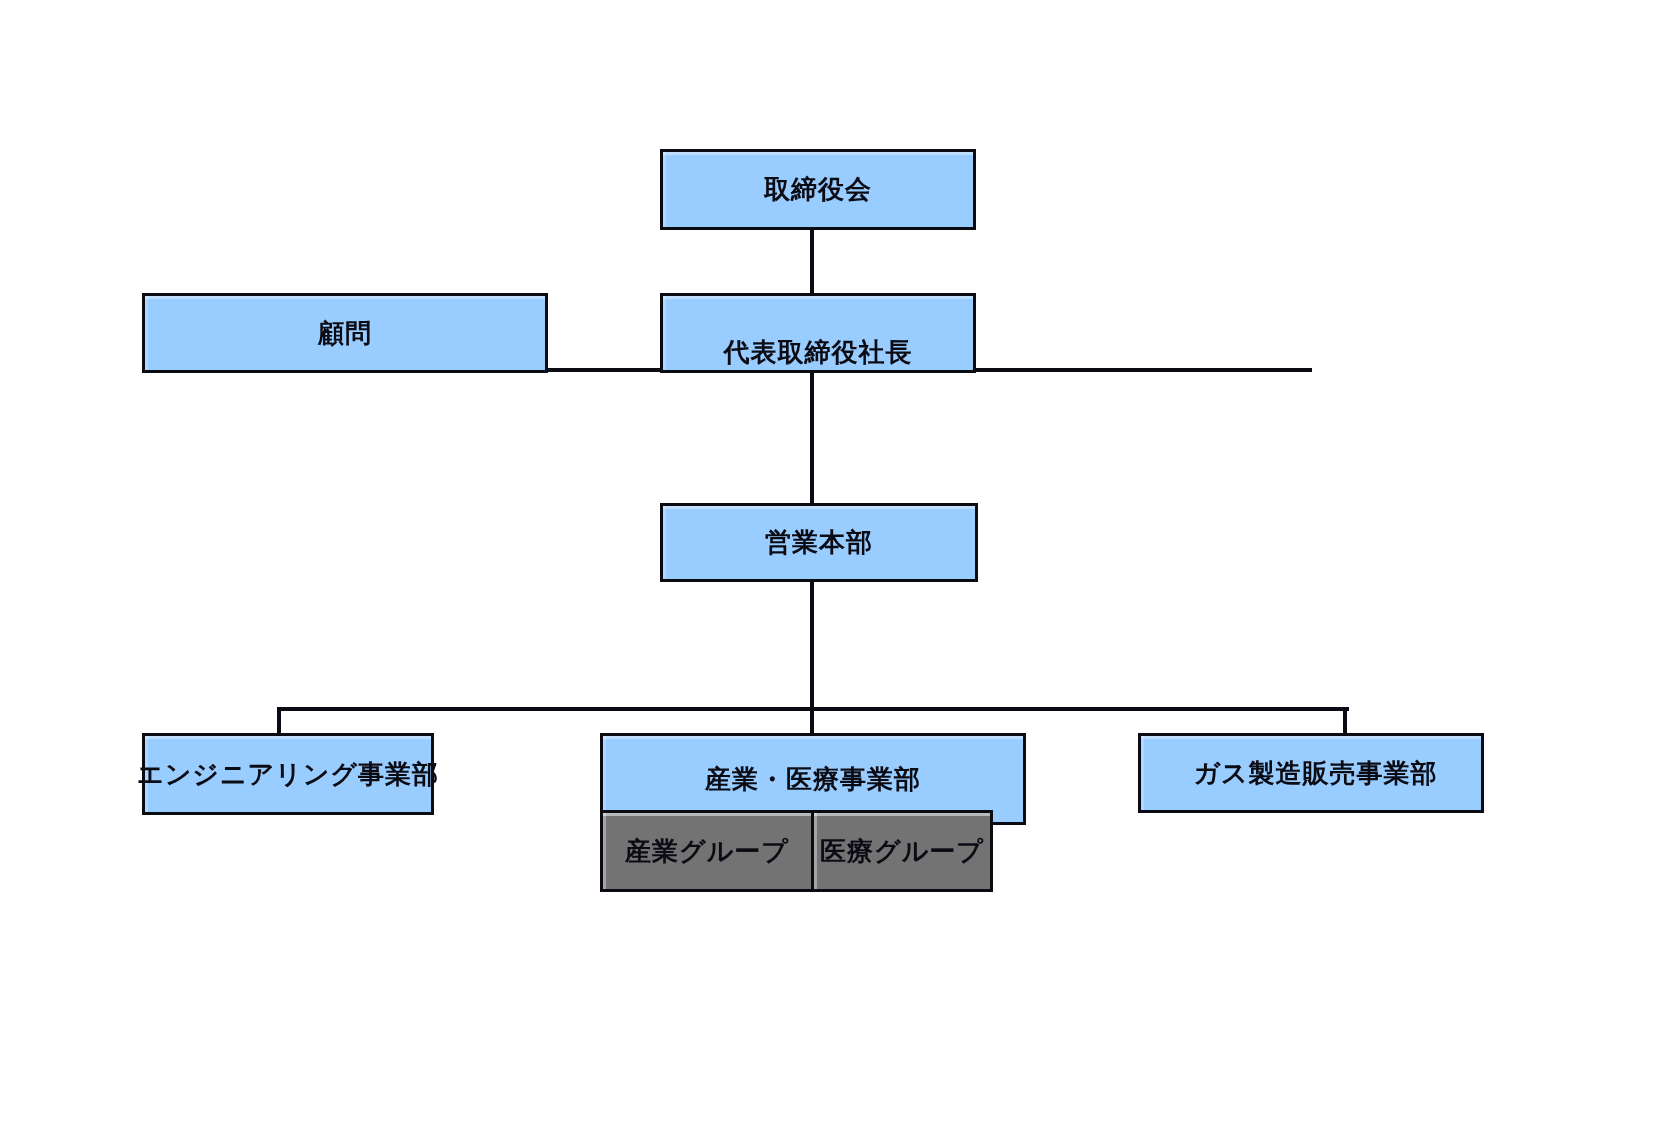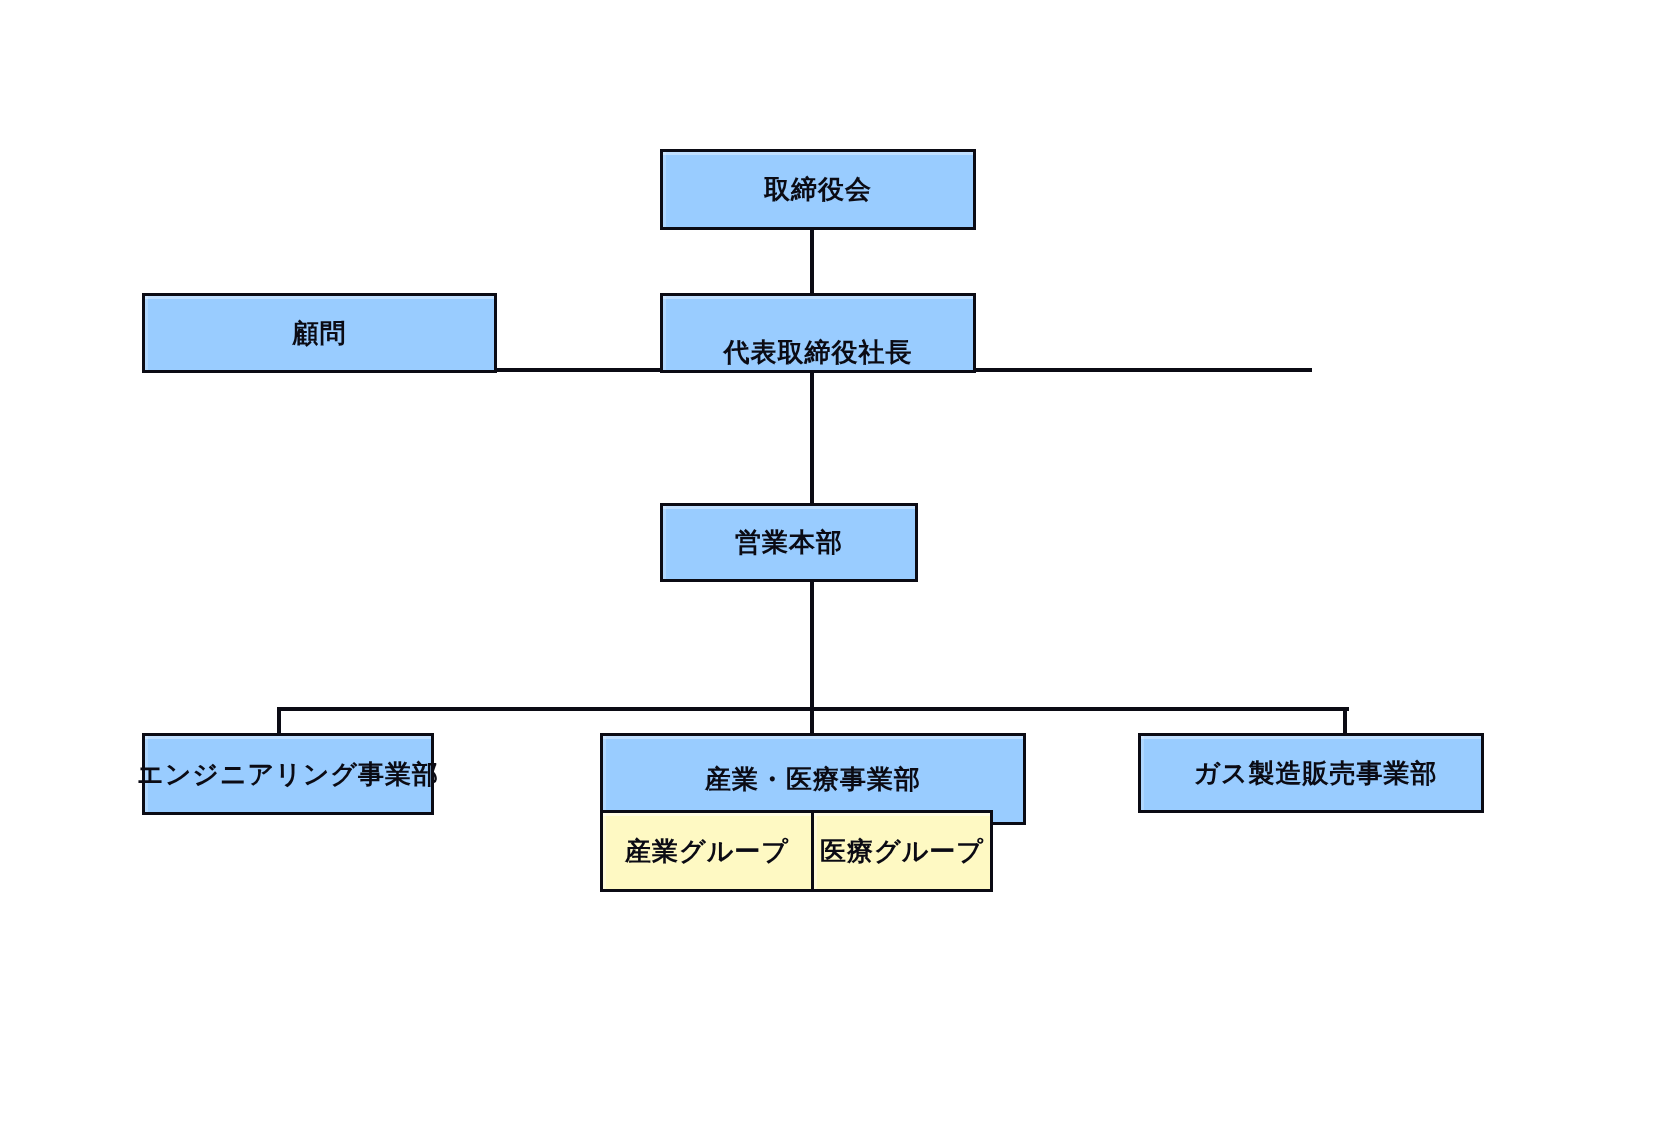--- a/index.html
+++ b/index.html
@@ -27,35 +27,35 @@
     align-items: center;
     justify-content: center;
     color: #0b0b14;
     font-weight: bold;
     font-size: 26px;
     letter-spacing: 1px;
     white-space: nowrap;
     z-index: 2;
   }
   .node.sub {
-    background: #fef9c3;
+    background: #737373;
     box-shadow: inset 0 3px 0 rgba(255,255,255,0.5), inset 3px 0 0 rgba(255,255,255,0.35);
   }
   .line {
     position: absolute;
     background: #0b0b14;
     z-index: 1;
   }
 
   
   #node-board        { left: 660px;  top: 149px; width: 316px; height: 81px; }
-  #node-advisor      { left: 142px;  top: 293px; width: 355px; height: 80px; }
+  #node-advisor      { left: 142px;  top: 293px; width: 406px; height: 80px; }
   #node-president    { left: 660px;  top: 293px; width: 316px; height: 80px; align-items: flex-end; }
   #node-admin        { left: 1138px; top: 293px; width: 346px; height: 80px; }
-  #node-sales-hq     { left: 660px;  top: 503px; width: 258px; height: 79px; }
+  #node-sales-hq     { left: 660px;  top: 503px; width: 318px; height: 79px; }
   #node-engineering  { left: 142px;  top: 733px; width: 292px; height: 82px; }
   #node-ind-med      { left: 600px;  top: 733px; width: 426px; height: 92px; }
   #node-ind-group    { left: 600px;  top: 810px; width: 214px; height: 82px; }
   #node-med-group    { left: 811px;  top: 810px; width: 182px; height: 82px; font-family: Liberation Serif, serif; }
   #node-gas          { left: 1138px; top: 733px; width: 346px; height: 80px; padding-left: 9px; }
 
   
   #line-board-president   { left: 810px;  top: 228px; width: 4px;    height: 67px; }
   #line-row2-horizontal   { left: 312px;  top: 368px; width: 1000px; height: 4px;  }
   #line-president-sales   { left: 810px;  top: 371px; width: 4px;    height: 134px;}

